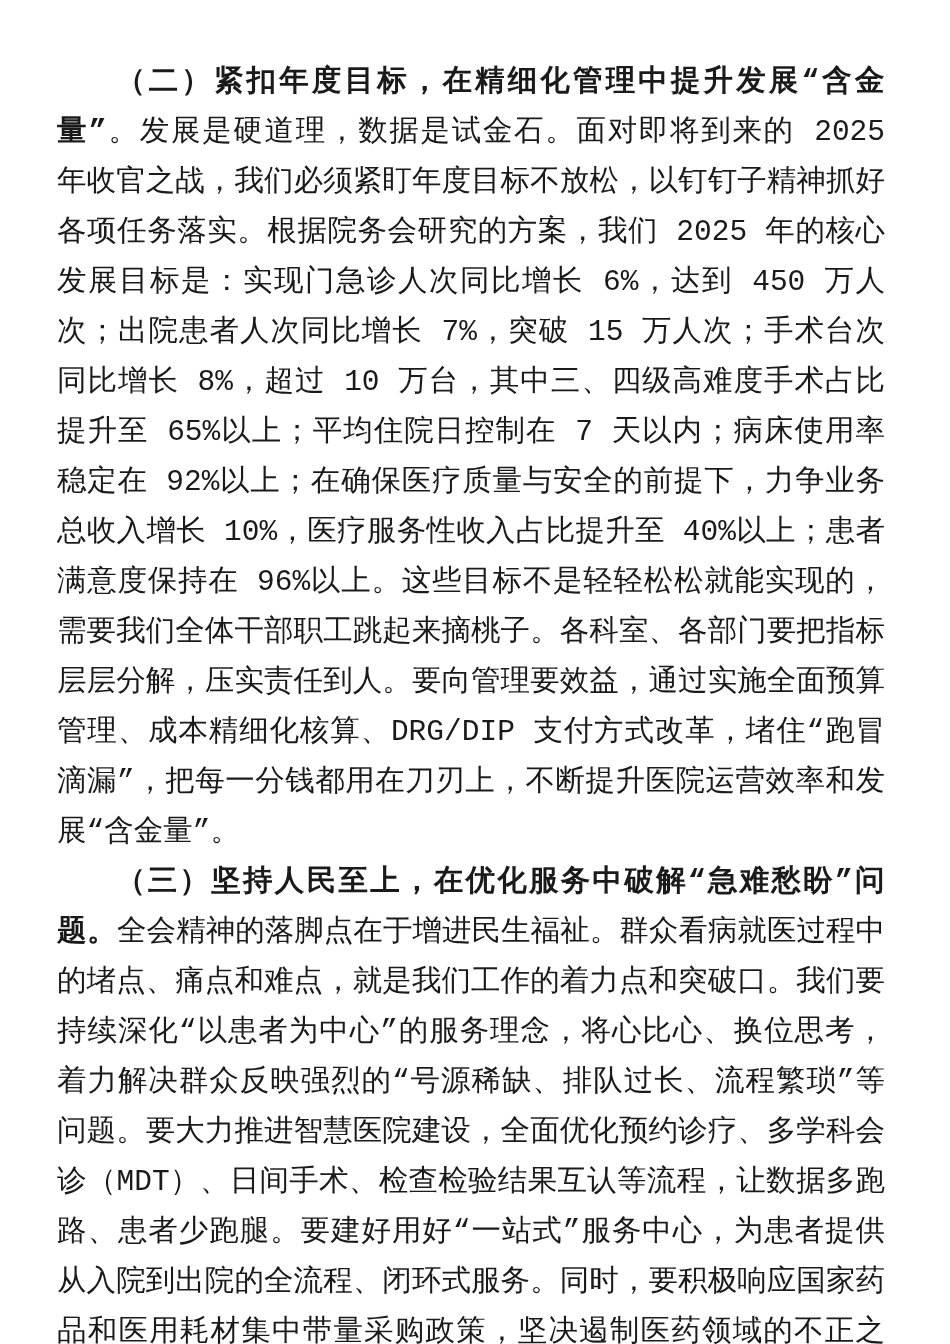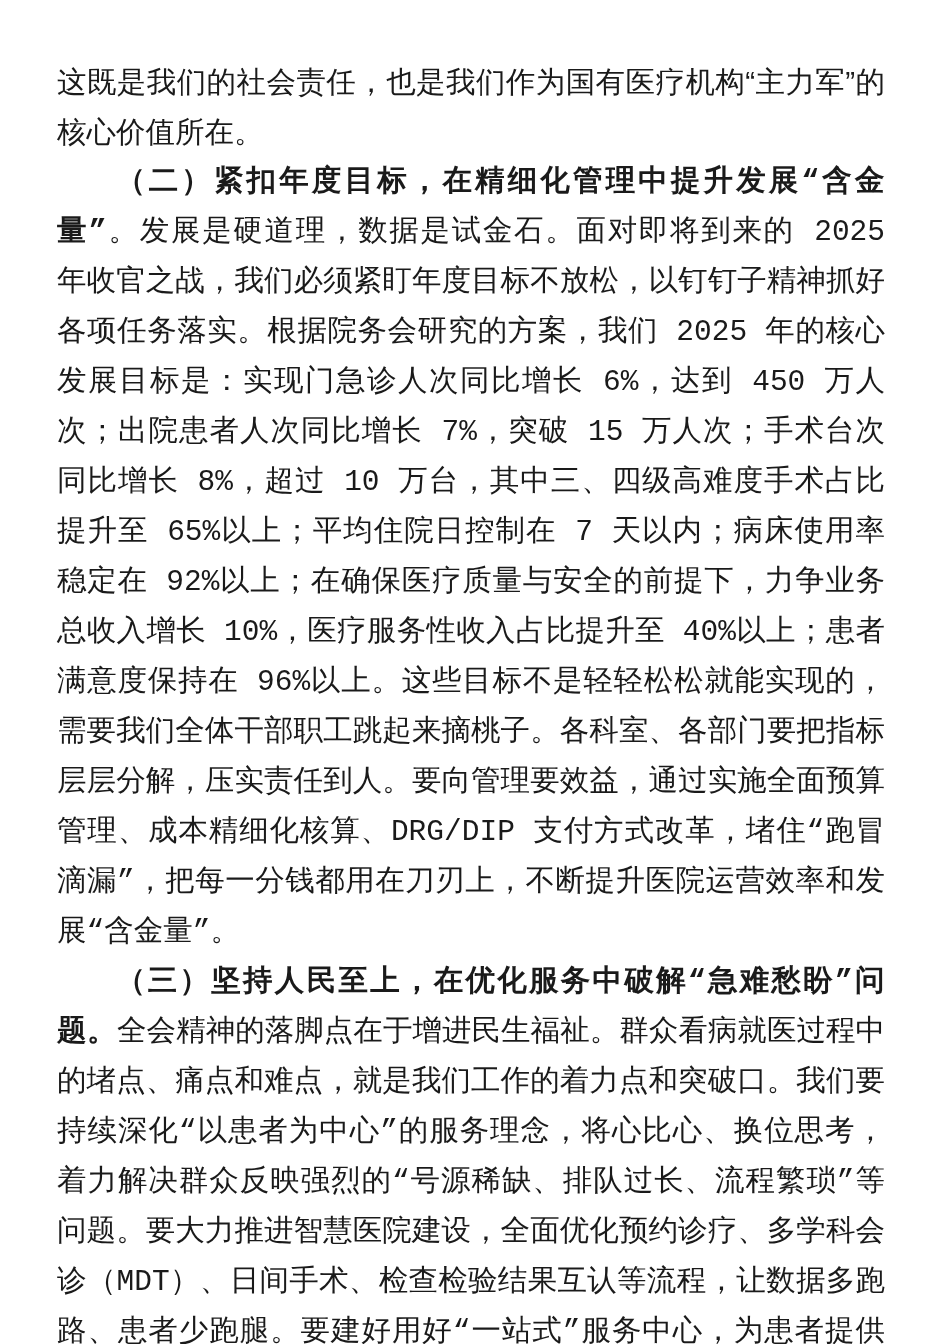--- a/index.html
+++ b/index.html
@@ -58,23 +58,20 @@
   p.cont {
     text-indent: 0;
   }
 </style>
 </head>
 <body>
 
 <div class="page">
   <div class="doc-body">
 
-    <p class="para cont">
-      <span>这既是我们的社会责任，也是我们作为国有医疗机构“主力军”的核心价值所在。</span>
-    </p>
 
     <p class="para indent">
       <span class="bold-lead">（二）紧扣年度目标，在精细化管理中提升发展“含金量”</span><span>。发展是硬道理，数据是试金石。面对即将到来的 2025 年收官之战，我们必须紧盯年度目标不放松，以钉钉子精神抓好各项任务落实。根据院务会研究的方案，我们 2025 年的核心发展目标是：实现门急诊人次同比增长 6%，达到 450 万人次；出院患者人次同比增长 7%，突破 15 万人次；手术台次同比增长 8%，超过 10 万台，其中三、四级高难度手术占比提升至 65%以上；平均住院日控制在 7 天以内；病床使用率稳定在 92%以上；在确保医疗质量与安全的前提下，力争业务总收入增长 10%，医疗服务性收入占比提升至 40%以上；患者满意度保持在 96%以上。这些目标不是轻轻松松就能实现的，需要我们全体干部职工跳起来摘桃子。各科室、各部门要把指标层层分解，压实责任到人。要向管理要效益，通过实施全面预算管理、成本精细化核算、DRG/DIP 支付方式改革，堵住“跑冒滴漏”，把每一分钱都用在刀刃上，不断提升医院运营效率和发展“含金量”。</span>
     </p>
 
     <p class="para indent">
       <span class="bold-lead">（三）坚持人民至上，在优化服务中破解“急难愁盼”问题。</span><span>全会精神的落脚点在于增进民生福祉。群众看病就医过程中的堵点、痛点和难点，就是我们工作的着力点和突破口。我们要持续深化“以患者为中心”的服务理念，将心比心、换位思考，着力解决群众反映强烈的“号源稀缺、排队过长、流程繁琐”等问题。要大力推进智慧医院建设，全面优化预约诊疗、多学科会诊（MDT）、日间手术、检查检验结果互认等流程，让数据多跑路、患者少跑腿。要建好用好“一站式”服务中心，为患者提供从入院到出院的全流程、闭环式服务。同时，要积极响应国家药品和医用耗材集中带量采购政策，坚决遏制医药领域的不正之风，切实减轻群众的就医</span>
     </p>
 
   </div>

